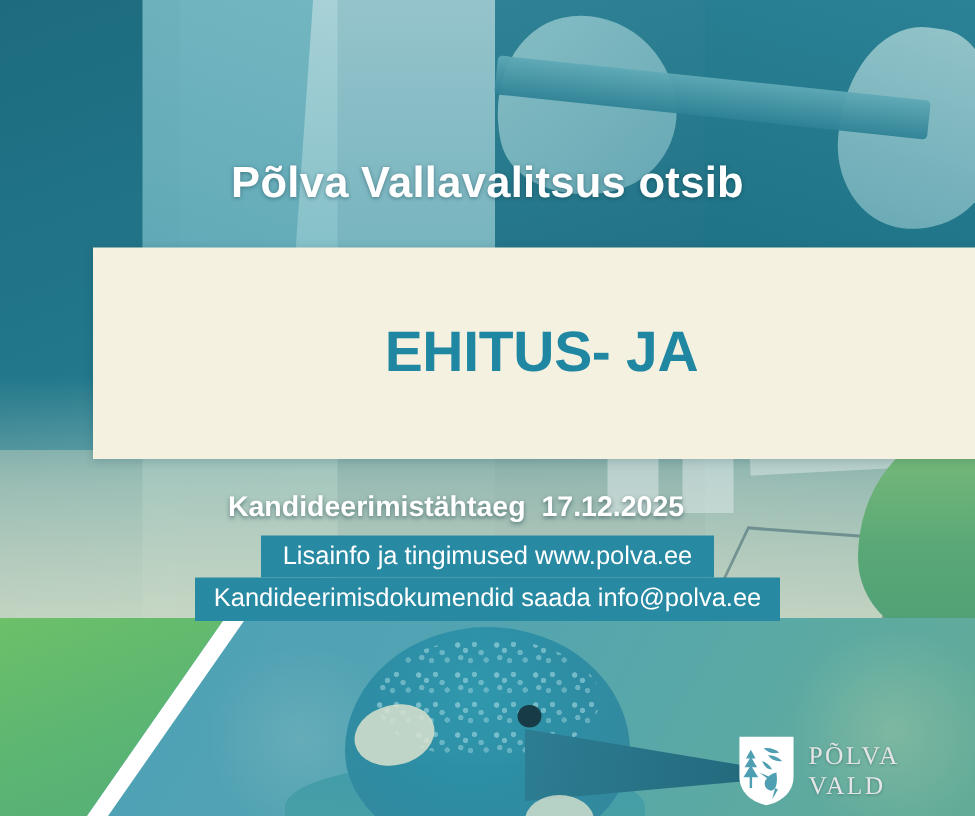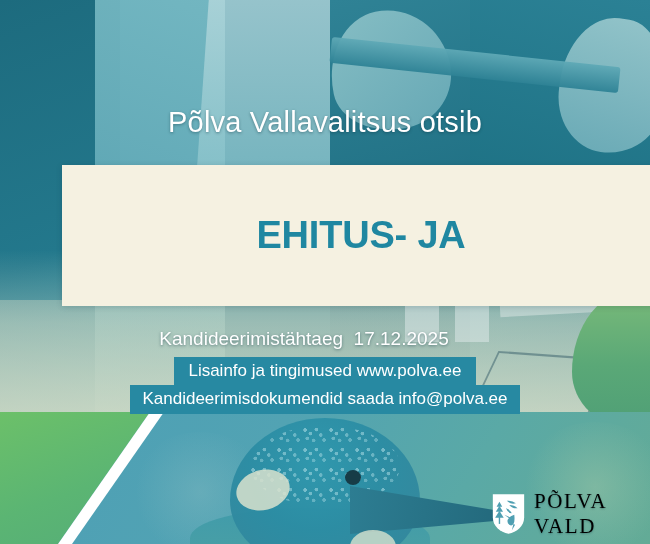--- a/index.html
+++ b/index.html
@@ -92,21 +92,21 @@
   .green-wedge{position:absolute;left:0;top:0;width:170px;height:132px;
                background:linear-gradient(160deg,#6cc069 0%,#5bb573 55%,#55ad78 100%);
                clip-path:polygon(0 0,150px 0,58px 132px,0 132px);}
   .white-stripe{position:absolute;left:0;top:0;width:190px;height:132px;
                 background:#ffffff;
                 clip-path:polygon(150px 0,164px 0,72px 132px,58px 132px);}
 
   
   .kicker{
     position:absolute;left:0;top:106px;width:650px;text-align:center;
-    color:#ffffff;font-size:29px;font-weight:normal;letter-spacing:.2px;
+    color:#ffffff;font-size:29px;font-weight:bold;letter-spacing:.2px;
     text-shadow:0 1px 3px rgba(12,50,62,.45);
   }
 
   
   .title-box{
     position:absolute;left:30px;top:165px;width:598px;height:141px;
     background:#f5f1e1;
     display:flex;align-items:center;justify-content:center;
     box-shadow:0 1px 6px rgba(10,50,60,.18);
     margin-left:32px;
@@ -117,21 +117,21 @@
     text-align:center;letter-spacing:-.2px;
     padding:0 8px;
   }
   .title .l1{font-size:38px;display:block;}
   .title .l2{font-size:41px;display:block;}
   .title .l3{font-size:41px;display:block;}
 
   
   .deadline{
     position:absolute;left:0;top:328px;width:608px;text-align:center;
-    color:#ffffff;font-size:19px;font-weight:normal;
+    color:#ffffff;font-size:19px;font-weight:bold;
     text-shadow:0 1px 3px rgba(12,50,62,.5);
     white-space:pre;
   }
   .info-lines{
     position:absolute;left:0;top:357px;width:650px;
     display:flex;flex-direction:column;align-items:center;
   }
   .info-line{
     background:#2789a2;color:#ffffff;
     font-size:17px;line-height:1;
@@ -141,22 +141,22 @@
   .info-line.l1{padding:5px 14px 6px;}
   .info-line.l2{padding:5px 12px 7px;}
 
   
   .logo{
     position:absolute;left:492px;top:489px;
     display:flex;align-items:center;gap:9px;
   }
   .logo-shield{width:40px;height:50px;display:block;}
   .logo-text{
-    color:#000000;font-family:"Liberation Serif", serif;
-    font-size:21px;letter-spacing:1.6px;font-weight:normal;
+    color:#e5e5e5;font-family:"Liberation Serif", serif;
+    font-size:17px;letter-spacing:1.6px;font-weight:normal;
     text-shadow:0 1px 2px rgba(10,50,60,.35);
   }
 </style>
 </head>
 <body>
 
 <div class="poster">
 
   <div class="photo-top">
     <div class="pz pz1"></div>

